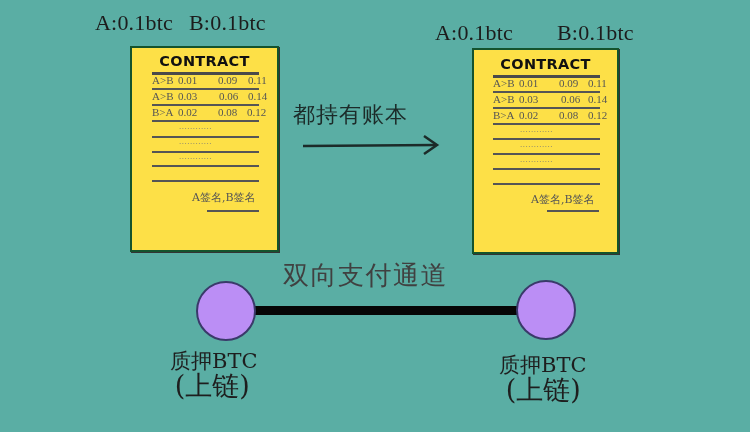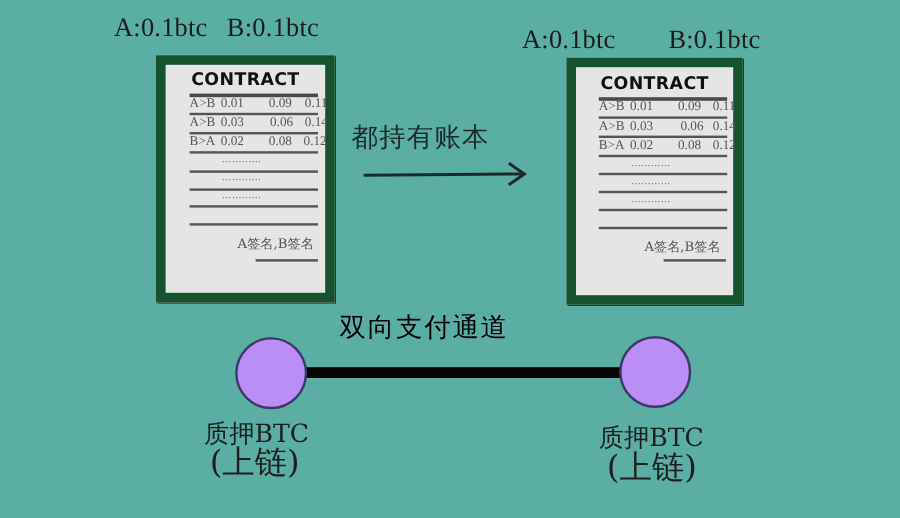--- a/index.html
+++ b/index.html
@@ -13,22 +13,22 @@
     .balance {
       position: absolute;
       font-family: "Liberation Serif", "DejaVu Serif", serif;
       font-size: 22px;
       color: #1c1c1c;
       white-space: nowrap;
       letter-spacing: 0.2px;
     }
     .contract {
       position: absolute;
-      background: #e5e5e5;
-      border: 8px solid #14532d;
+      background: #fde047;
+      border: 2px solid #14532d;
       box-shadow: 1px 1px 0 #333;
     }
     .contract-title {
       position: absolute;
       left: 0; right: 0;
       text-align: center;
       font-family: "DejaVu Sans", "Liberation Sans", sans-serif;
       font-weight: bold;
       font-size: 14.5px;
       letter-spacing: 0.3px;
@@ -68,22 +68,22 @@
       position: absolute;
       font-family: "DejaVu Sans", "Liberation Sans", sans-serif;
       font-size: 22px;
       color: #1c2b29;
       letter-spacing: 1px;
       white-space: nowrap;
     }
     .channel-label {
       position: absolute;
       font-family: "DejaVu Sans", "Liberation Sans", sans-serif;
-      font-size: 22px;
-      color: #000000;
+      font-size: 26px;
+      color: #404040;
       letter-spacing: 1.5px;
       white-space: nowrap;
     }
     .node {
       position: absolute;
       width: 60px; height: 60px;
       border-radius: 50%;
       background: #bb8ef5;
       border: 2px solid #3a3a6a;
     }

